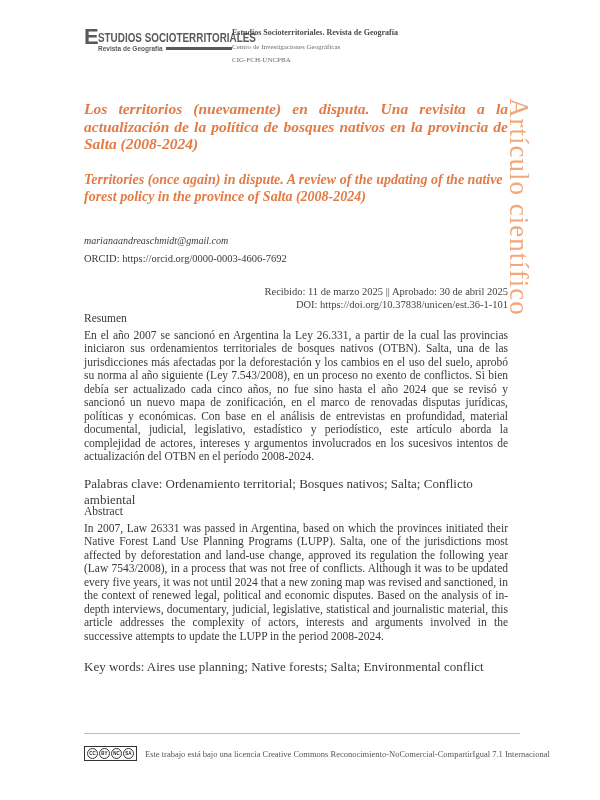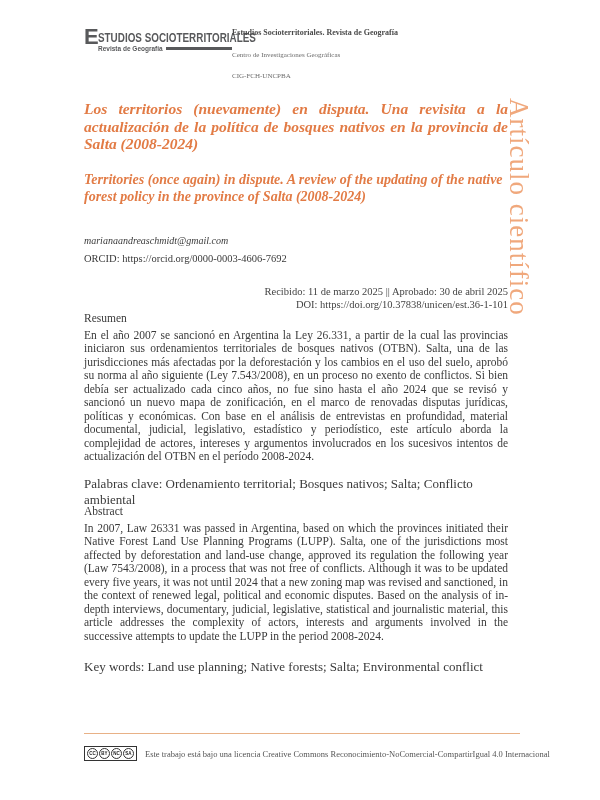--- a/index.html
+++ b/index.html
@@ -24,21 +24,21 @@
     transform:scaleX(0.76);transform-origin:left bottom;margin-top:3px;
   }
   .logo-subrow{display:flex;align-items:center;width:148px;margin-top:0;}
   .logo-subtitle{
     font-family:"Liberation Sans",sans-serif;font-weight:bold;
     font-size:6.5px;color:#58595b;white-space:nowrap;margin-left:14px;
   }
   .logo-bar{flex:1;height:3px;background:#58595b;margin-left:3px;}
   .journal-block{position:absolute;left:232px;top:29px;width:220px;line-height:8.5px;}
   .journal-line1{font-size:8px;font-weight:bold;color:#4a4a4a;}
-  .journal-line2,.journal-line3{font-size:7px;color:#6b6b6b;margin-top:13px;}
+  .journal-line2,.journal-line3{font-size:7px;color:#6b6b6b;margin-top:5px;}
   
   .side-label{
     position:absolute;left:503px;top:98px;height:250px;
     writing-mode:vertical-rl;
     font-size:27px;letter-spacing:1px;
     white-space:nowrap;
   }
   
   .title-es{
     position:absolute;left:84px;top:100px;width:424px;
@@ -123,26 +123,26 @@
     <div>Recibido: 11 de marzo 2025 || Aprobado: 30 de abril 2025</div>
     <div>DOI: https://doi.org/10.37838/unicen/est.36-1-101</div>
   </div>
 
   <div class="section-heading resumen-heading">Resumen</div>
   <div class="section-body resumen-body">En el año 2007 se sancionó en Argentina la Ley 26.331, a partir de la cual las provincias iniciaron sus ordenamientos territoriales de bosques nativos (OTBN). Salta, una de las jurisdicciones más afectadas por la deforestación y los cambios en el uso del suelo, aprobó su norma al año siguiente (Ley 7.543/2008), en un proceso no exento de conflictos. Si bien debía ser actualizado cada cinco años, no fue sino hasta el año 2024 que se revisó y sancionó un nuevo mapa de zonificación, en el marco de renovadas disputas jurídicas, políticas y económicas. Con base en el análisis de entrevistas en profundidad, material documental, judicial, legislativo, estadístico y periodístico, este artículo aborda la complejidad de actores, intereses y argumentos involucrados en los sucesivos intentos de actualización del OTBN en el período 2008-2024.</div>
   <div class="keywords-line palabras-clave">Palabras clave: Ordenamiento territorial; Bosques nativos; Salta; Conflicto ambiental</div>
 
   <div class="section-heading abstract-heading">Abstract</div>
   <div class="section-body abstract-body">In 2007, Law 26331 was passed in Argentina, based on which the provinces initiated their Native Forest Land Use Planning Programs (LUPP). Salta, one of the jurisdictions most affected by deforestation and land-use change, approved its regulation the following year (Law 7543/2008), in a process that was not free of conflicts. Although it was to be updated every five years, it was not until 2024 that a new zoning map was revised and sanctioned, in the context of renewed legal, political and economic disputes. Based on the analysis of in-depth interviews, documentary, judicial, legislative, statistical and journalistic material, this article addresses the complexity of actors, interests and arguments involved in the successive attempts to update the LUPP in the period 2008-2024.</div>
-  <div class="keywords-line key-words">Key words: Land use planning; Native forests; Salta; Environmental conflict</div>
+  <div class="keywords-line key-words">Key words: Aires use planning; Native forests; Salta; Environmental conflict</div>
 
   <div class="footer-rule" style="background: rgb(232, 177, 134);"></div>
   <div class="footer">
     <span class="cc-badge">
       <span class="cc-circle">cc</span>
       <span class="cc-circle">by</span>
       <span class="cc-circle">nc</span>
       <span class="cc-circle">sa</span>
     </span>
-    <span class="footer-text">Este trabajo está bajo una licencia Creative Commons Reconocimiento-NoComercial-CompartirIgual 4.0 Internacional</span>
+    <span class="footer-text">Este trabajo está bajo una licencia Creative Commons Reconocimiento-NoComercial-CompartirIgual 7.1 Internacional</span>
   </div>
 
 </div>
 
 </body></html>

